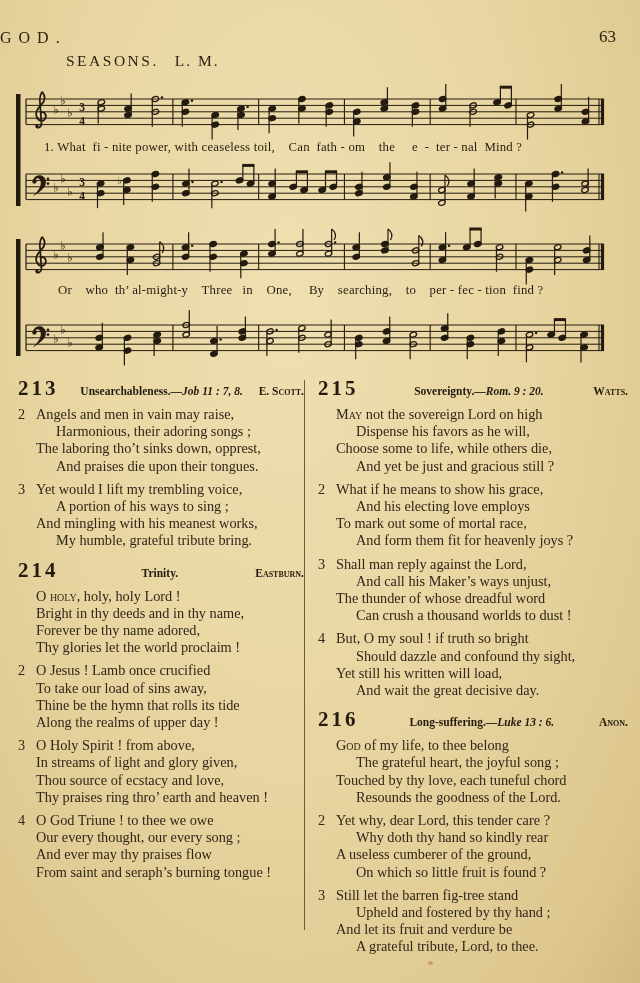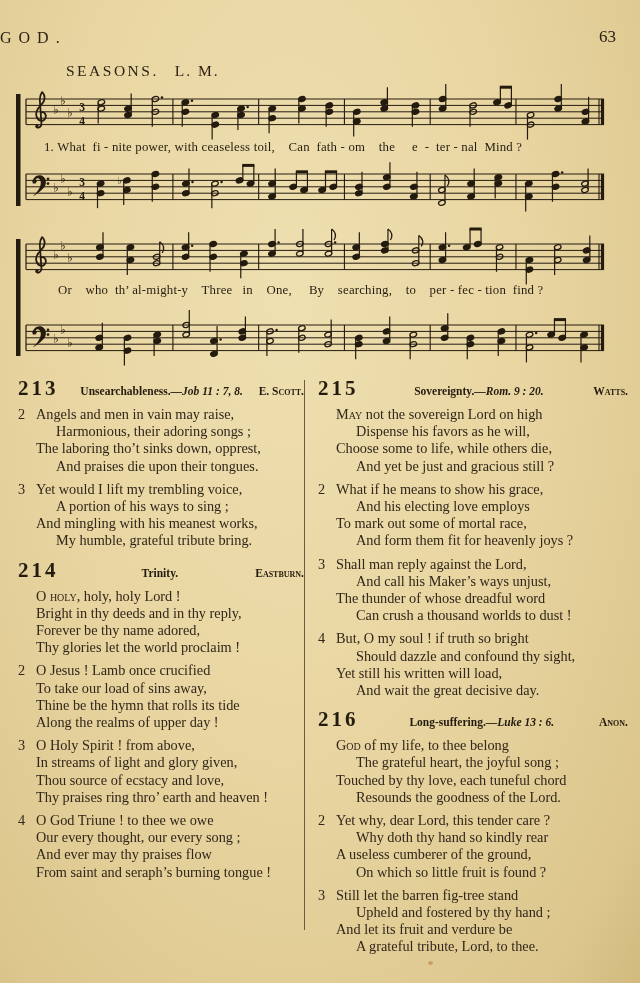--- a/index.html
+++ b/index.html
@@ -5,21 +5,21 @@
   html,body{margin:0;padding:0;}
   body{width:640px;height:983px;background:#cbb57e;}
   .page{
     position:relative;width:640px;height:983px;overflow:hidden;
     background:radial-gradient(ellipse at 45% 30%, #efe0b1 0%, #e8d5a1 48%, #dcc68d 88%, #d2ba7e 100%);
     font-family:"Liberation Serif", serif;color:#30261a;
   }
   .htitle{position:absolute;top:29px;left:0;right:0;text-align:left;
     font-size:16px;letter-spacing:7px;color:#2c2215;}
   .pnum{position:absolute;top:27px;right:24px;font-size:17px;color:#2c2215;}
-  .tune{position:absolute;top:62px;left:66px;font-size:15.5px;letter-spacing:2.5px;color:#2c2215;}
+  .tune{position:absolute;top:52px;left:66px;font-size:15.5px;letter-spacing:2.5px;color:#2c2215;}
   .tune .meter{margin-left:16px;letter-spacing:2px;}
   #music{position:absolute;top:0;left:0;}
   .lyric{position:absolute;white-space:pre;font-size:12.8px;color:#261d11;letter-spacing:.2px;}
   #lyr1{top:140px;left:44px;}
   #lyr2{top:283px;left:58px;}
   .cols{position:absolute;top:376px;left:18px;right:12px;display:flex;align-items:stretch;}
   .colL{width:286px;}
   .divider{width:1px;background:#6e5a3c;margin:4px 0 34px 0;}
   .colR{flex:1;padding-left:13px;}
   .hymn-block{margin-bottom:8px;}
@@ -415,21 +415,21 @@
           </div>
         </div>
         <div class="hymn-block">
           <div class="hymn-head">
             <span class="hymn-num">214</span>
             <span class="hymn-mid"><span>Trinity.</span></span>
             <span class="hymn-auth sc">Eastburn.</span>
           </div>
           <div class="verse">
             <div class="vline"><span class="sc">O holy,</span> holy, holy Lord !</div>
-            <div class="vline">Bright in thy deeds and in thy reply,</div>
+            <div class="vline">Bright in thy deeds and in thy name,</div>
             <div class="vline">Forever be thy name adored,</div>
             <div class="vline">Thy glories let the world proclaim !</div>
           </div>
           <div class="verse">
             <span class="vnum">2</span>
             <div class="vline">O Jesus ! Lamb once crucified</div>
             <div class="vline">To take our load of sins away,</div>
             <div class="vline">Thine be the hymn that rolls its tide</div>
             <div class="vline">Along the realms of upper day !</div>
           </div>

